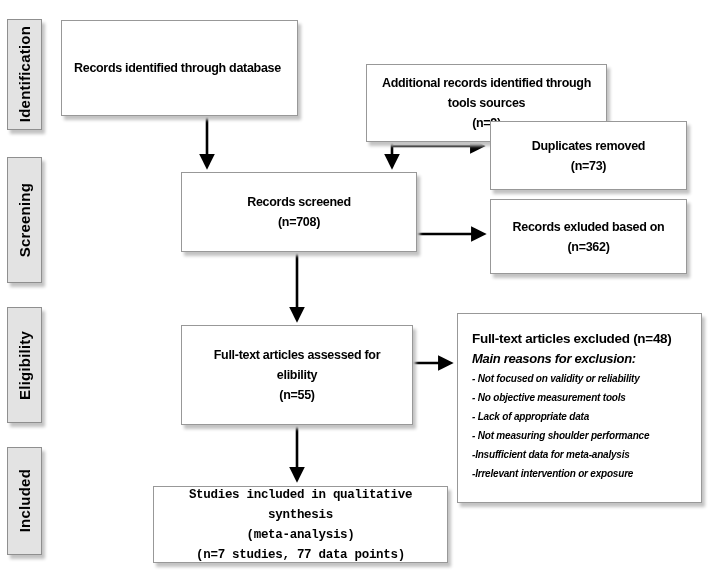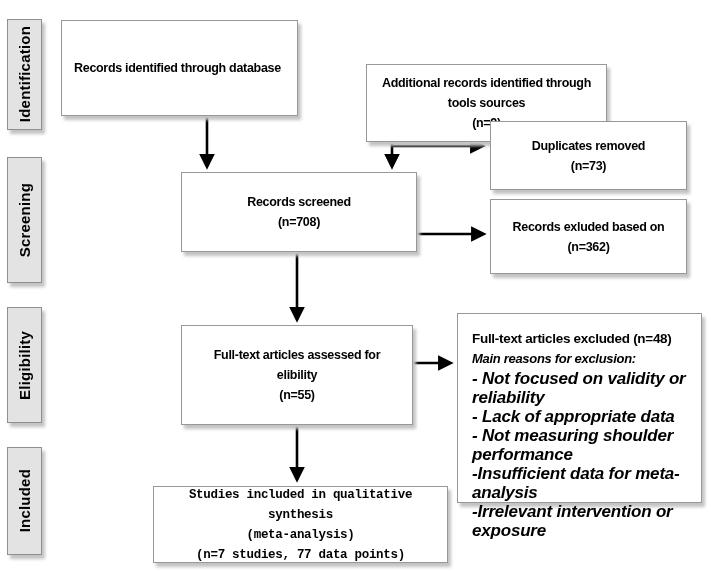--- a/index.html
+++ b/index.html
@@ -64,21 +64,21 @@
   #box-fulltext-assessed  { left: 181px; top: 325px; width: 232px; height: 100px; }
   #box-studies-included   { left: 153px; top: 486px; width: 295px; height: 77px; font-family: Liberation Mono, monospace; }
   #box-fulltext-excluded {
     left: 457px; top: 313px; width: 245px; height: 190px;
     justify-content: flex-start;
     text-align: left;
     padding: 15px 8px 8px 14px;
   }
   #box-fulltext-excluded .excl-title    { font-size: 13.5px; line-height: 20px; font-style: normal; }
   #box-fulltext-excluded .excl-subtitle { font-size: 13px; line-height: 20px; font-style: italic; }
-  #box-fulltext-excluded .excl-reason   { font-size: 17px; line-height: 19px; font-style: italic; letter-spacing: -0.2px; }
+  #box-fulltext-excluded .excl-reason   { font-size: 10px; line-height: 19px; font-style: italic; letter-spacing: -0.2px; }
 
   
   #arrow-layer {
     position: absolute;
     left: 0; top: 0;
     width: 714px; height: 572px;
     pointer-events: none;
   }
   #arrow-layer line { stroke: #000; stroke-width: 2.6; }
 </style>
@@ -143,20 +143,21 @@
   <div class="box" id="box-fulltext-assessed">
     <div>Full-text articles assessed for</div>
     <div>elibility</div>
     <div>(n=55)</div>
   </div>
 
   <div class="box" id="box-fulltext-excluded">
     <div class="excl-title">Full-text articles excluded (n=48)</div>
     <div class="excl-subtitle">Main reasons for exclusion:</div>
     <div class="excl-reason">- Not focused on validity or reliability</div>
+    <div class="excl-reason">- No objective measurement tools</div>
     <div class="excl-reason">- Lack of appropriate data</div>
     <div class="excl-reason">- Not measuring shoulder performance</div>
     <div class="excl-reason">-Insufficient data for meta-analysis</div>
     <div class="excl-reason">-Irrelevant intervention or exposure</div>
   </div>
 
   <div class="box" id="box-studies-included">
     <div>Studies included in qualitative synthesis</div>
     <div>(meta-analysis)</div>
     <div>(n=7 studies, 77 data points)</div>

